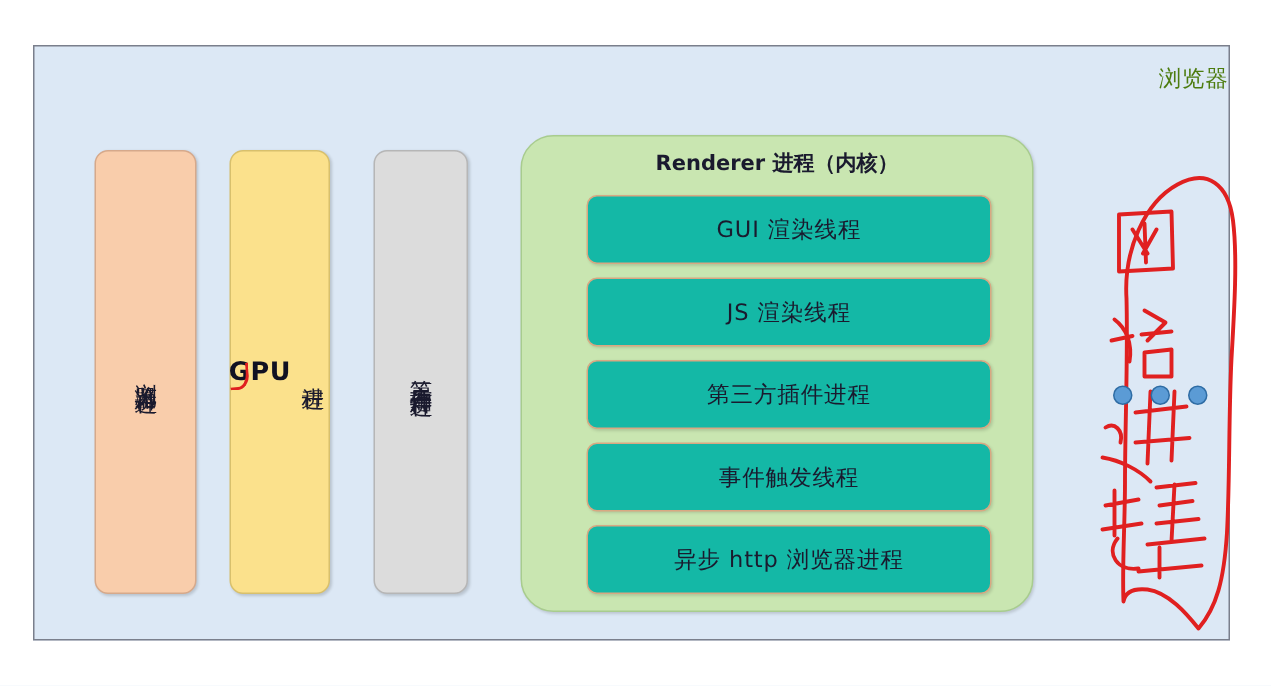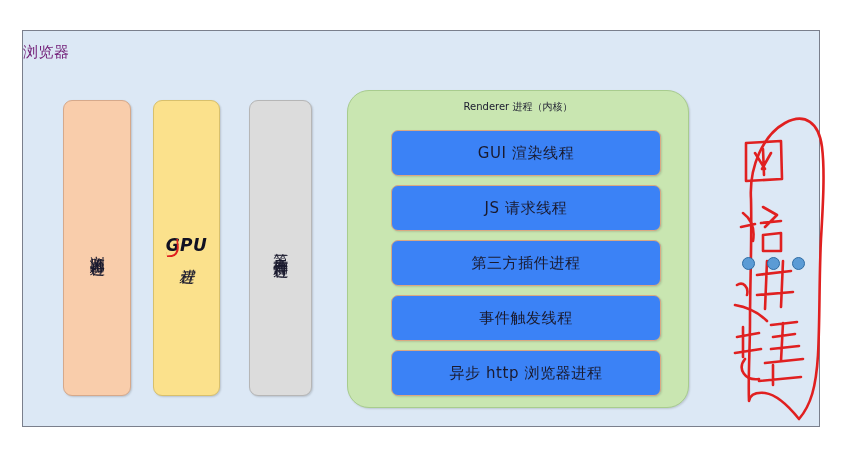--- a/index.html
+++ b/index.html
@@ -25,23 +25,23 @@
     background: #dce8f5;
     border: 1px solid #7a7f8c;
     box-sizing: border-box;
   }
 
   .browser-title {
     position: absolute;
     left: 0;
     top: 12px;
     width: 100%;
-    text-align: left;
+    text-align: right;
     font-size: 15px;
-    color: #701a75;
+    color: #4d7c0f;
     letter-spacing: 0.5px;
   }
 
   
   .proc-col {
     position: absolute;
     top: 69px;          
     height: 296px;      
     border-radius: 9px;
     box-sizing: border-box;
@@ -75,25 +75,24 @@
   .proc-plugin {
     left: 226px;        
     width: 63px;
     background: #dcdcdc;
     border: 1px solid #b6b6b6;
   }
 
   
   .gpu-stack {
     display: flex;
-    flex-direction: column;
+    flex-direction: row;
     align-items: center;
     justify-content: flex-end;
     gap: 2px;
-    font-style: italic;
   }
   .gpu-acronym {
     font-size: 17px;
     font-weight: bold;
     color: #111122;
     letter-spacing: 0.5px;
     position: relative;
     display: inline-block;
   }
   
@@ -124,36 +123,37 @@
     border-radius: 22px;
     box-sizing: border-box;
     box-shadow: 1px 1px 2px rgba(0,0,0,0.14);
   }
   .renderer-title {
     position: absolute;
     top: 9px;
     left: 0;
     width: 100%;
     text-align: center;
-    font-size: 10px;
+    font-size: 14px;
     color: #1a1a2e;
+    font-weight: bold;
   }
 
   .thread-list {
     position: absolute;
     top: 39px;
     left: 43px;
     width: 270px;
     display: flex;
     flex-direction: column;
     gap: 9px;
   }
   .thread-box {
     height: 46px;
-    background: #3b82f6;
+    background: #14b8a6;
     border: 1px solid #d9a882;
     border-radius: 7px;
     box-sizing: border-box;
     display: flex;
     align-items: center;
     justify-content: center;
     font-size: 15px;
     color: #1a1a2e;
     letter-spacing: 0.6px;
     box-shadow: 1px 1px 2px rgba(0,0,0,0.13);
@@ -206,21 +206,21 @@
   </div>
 
   <div class="proc-col proc-plugin">
     <span class="proc-label">第三方插件进程</span>
   </div>
 
   <div class="renderer">
     <div class="renderer-title">Renderer 进程（内核）</div>
     <div class="thread-list">
       <div class="thread-box">GUI 渲染线程</div>
-      <div class="thread-box">JS 请求线程</div>
+      <div class="thread-box">JS 渲染线程</div>
       <div class="thread-box">第三方插件进程</div>
       <div class="thread-box">事件触发线程</div>
       <div class="thread-box">异步 http 浏览器进程</div>
     </div>
   </div>
 
   <div class="annotation">
     <svg width="130" height="330" viewBox="0 0 130 330" fill="none">
 
       <path d="M32 90 C30 58 44 26 66 14 C86 3 100 14 103 38 C106 62 104 96 102 130

